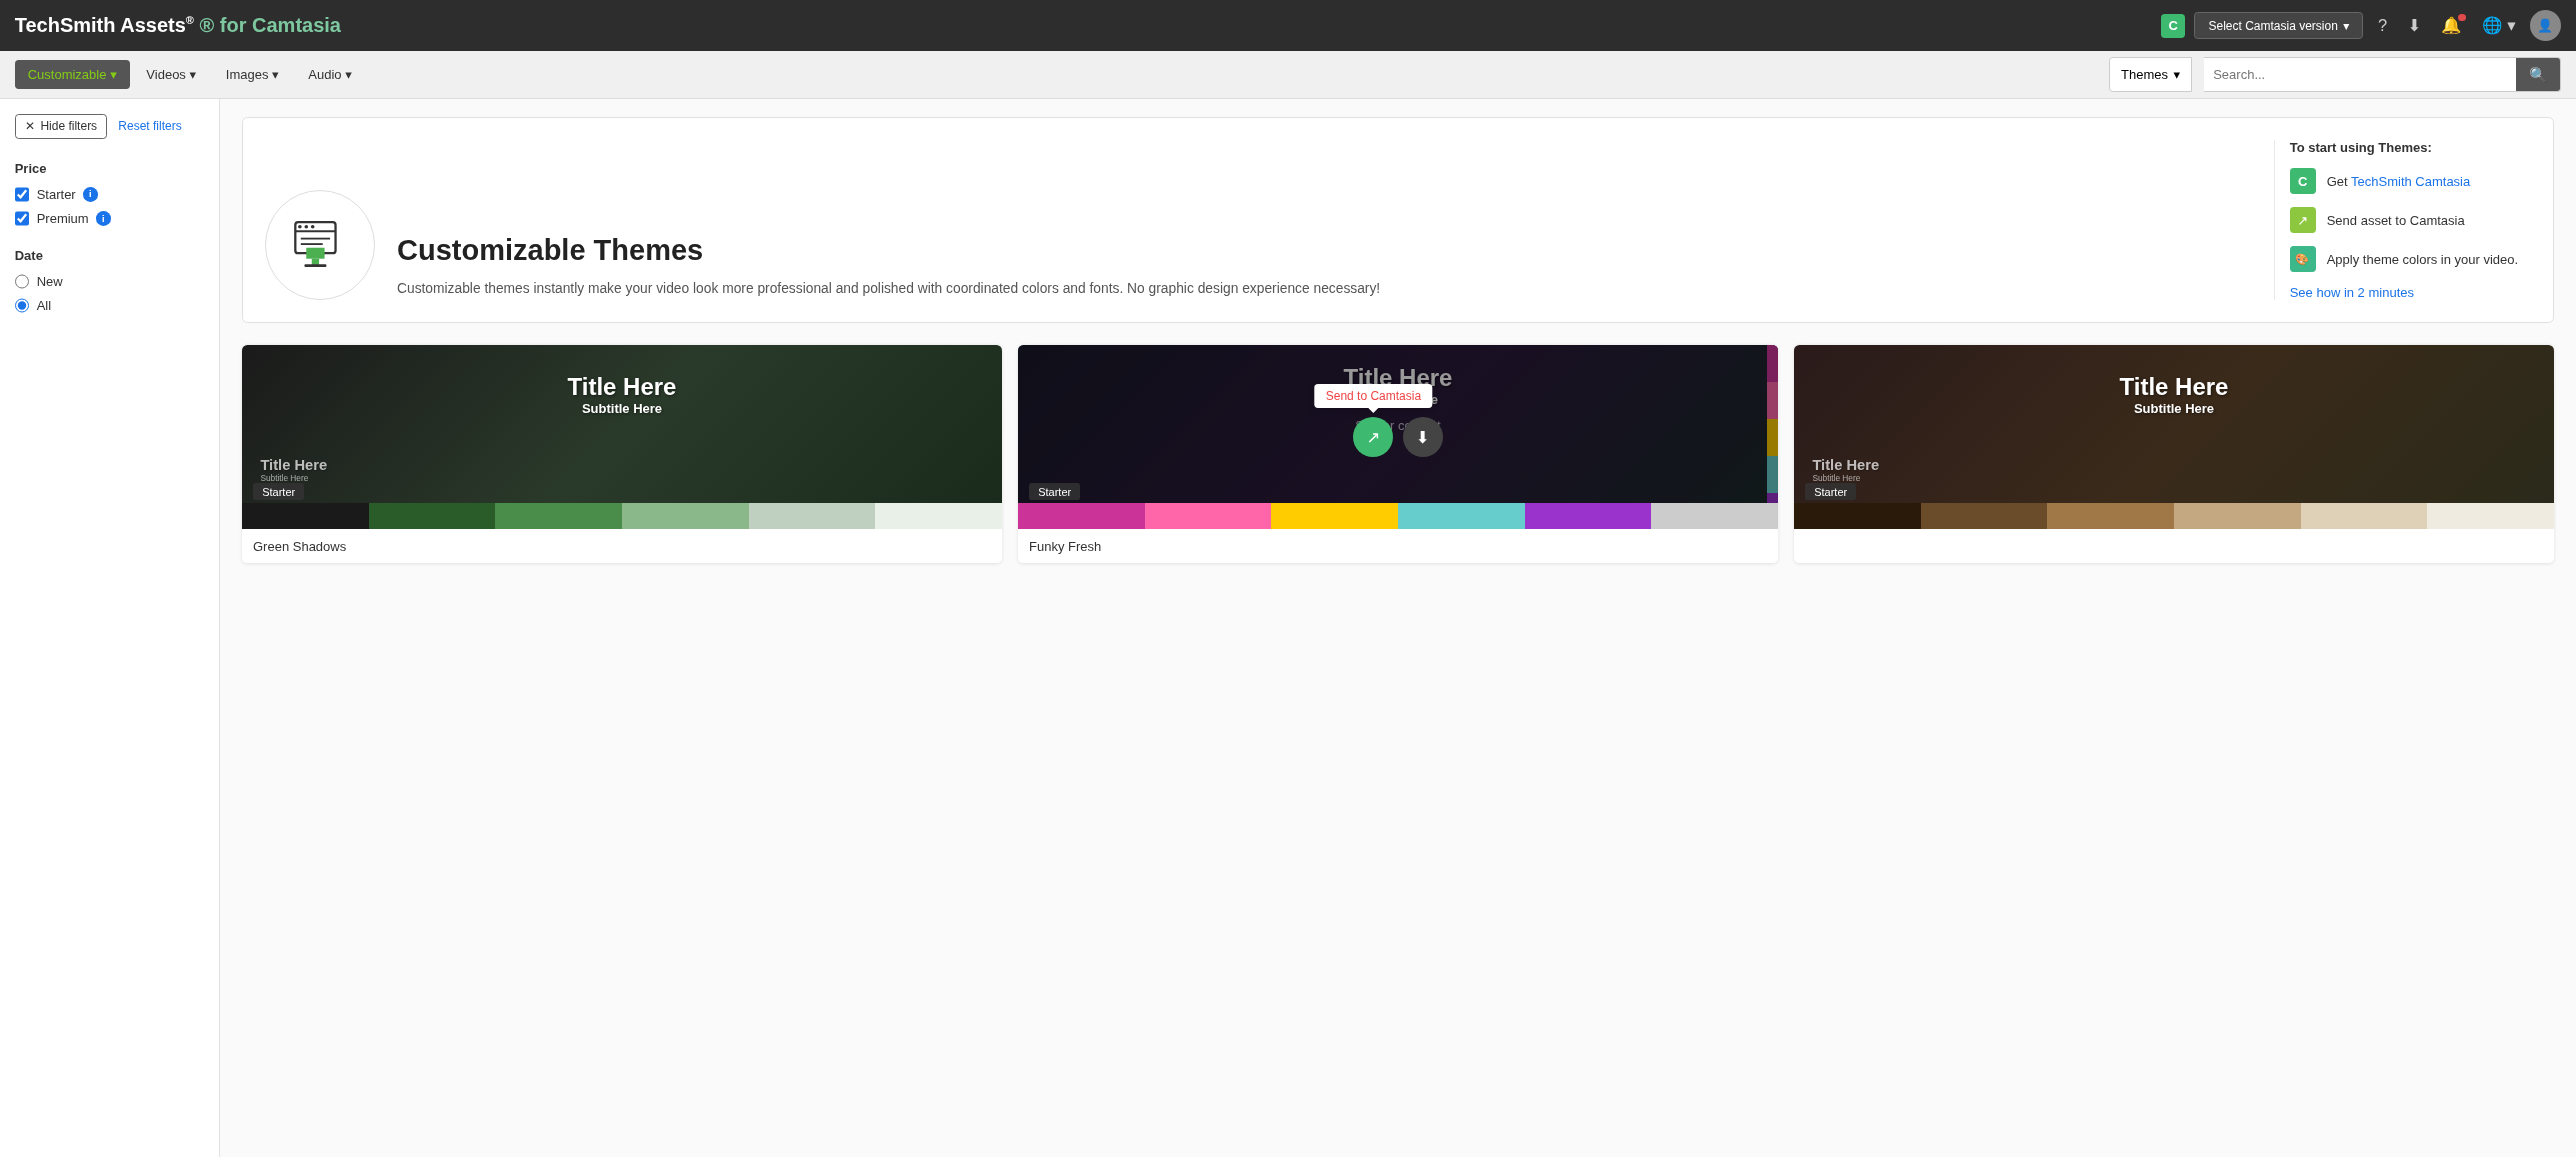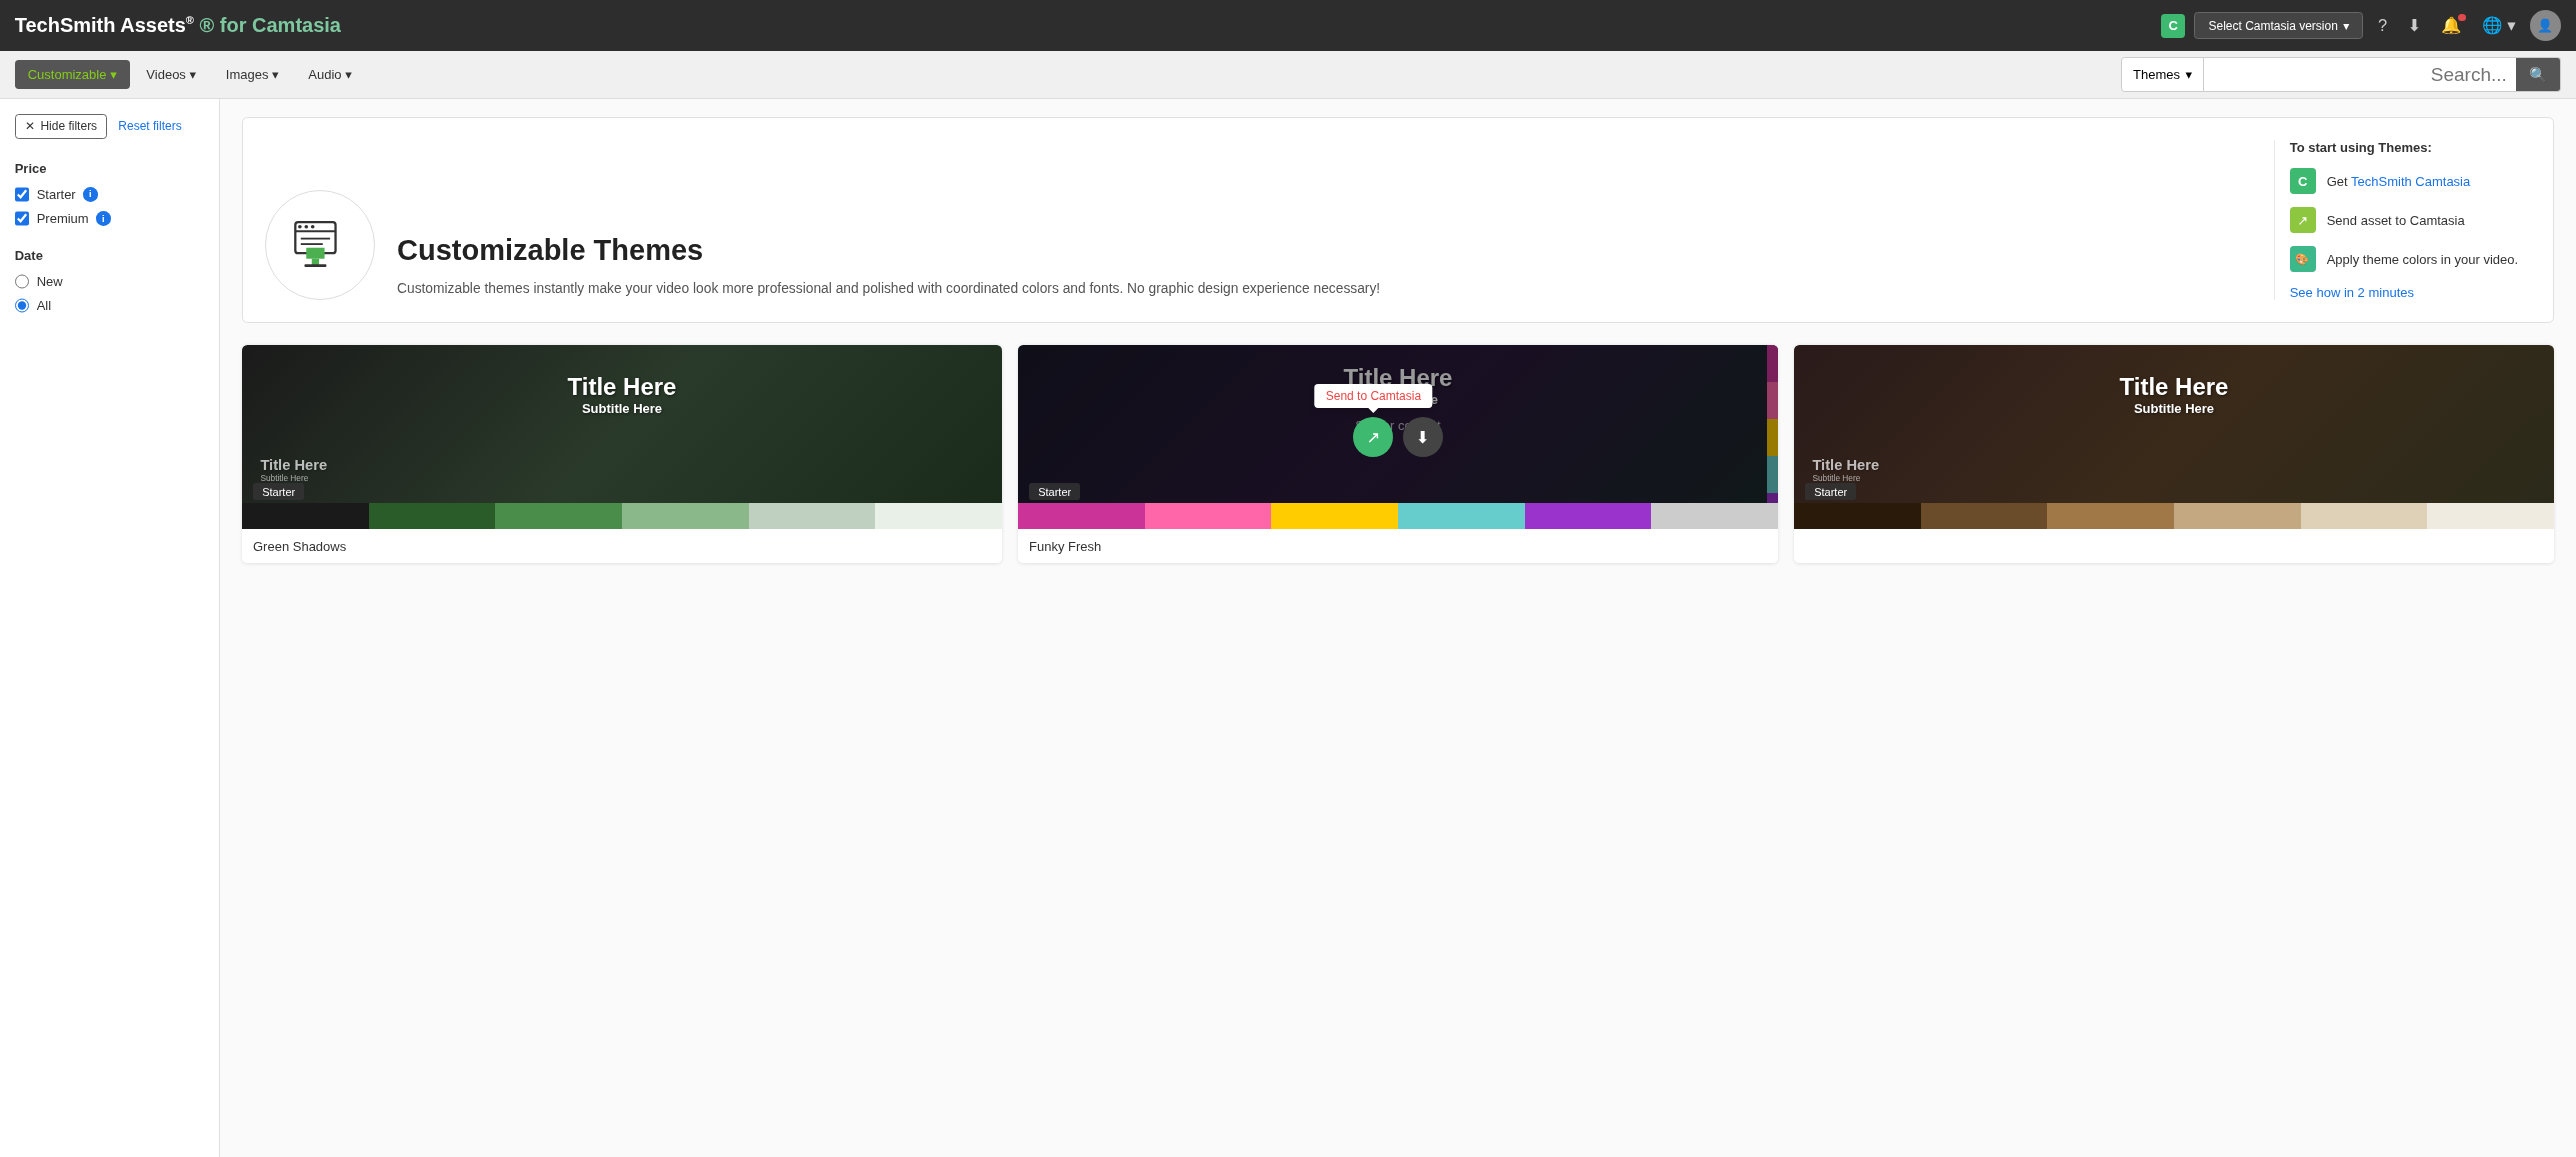--- a/index.html
+++ b/index.html
@@ -109,21 +109,21 @@
     }
     .nav-tab.active {
       background: #555;
       color: #84cc16;
       justify-content: space-between;
     }
     .search-area {
       margin-left: auto;
       display: flex;
       align-items: center;
-      gap: 0;
+      gap: 12px;
       border-radius: 10px;
     }
     .category-select {
       border: 0.9px solid #ccc;
       background: white;
       padding: 6.4px 11px;
       font-size: 13px;
       border-radius: 3.7px 0 0 3.7px;
       cursor: pointer;
       display: flex;
@@ -138,24 +138,23 @@
       border-left: none;
       background: white;
       border-radius: 0 3.7px 3.7px 0;
       height: 35px;
       overflow: hidden;
     }
     .search-input-wrap input {
       border: none;
       outline: none;
       padding: 0 9.2px;
-      font-size: 19px;
+      font-size: 13px;
       width: 312px;
       height: 100%;
-      text-align: right;
     }
     .search-btn {
       background: #555;
       border: none;
       color: white;
       padding: 0 13px;
       height: 100%;
       cursor: pointer;
       font-size: 14.7px;
       display: flex;

